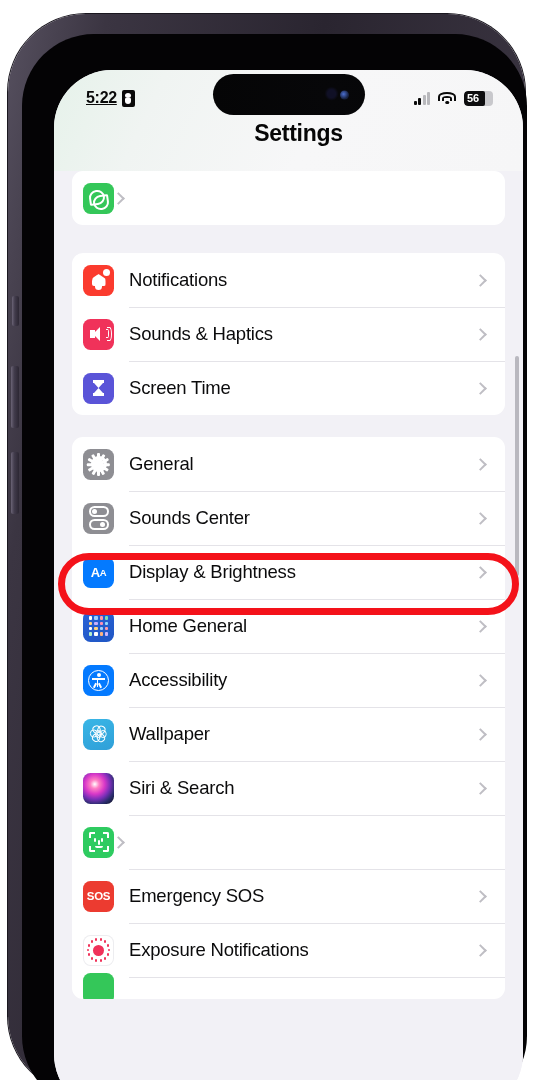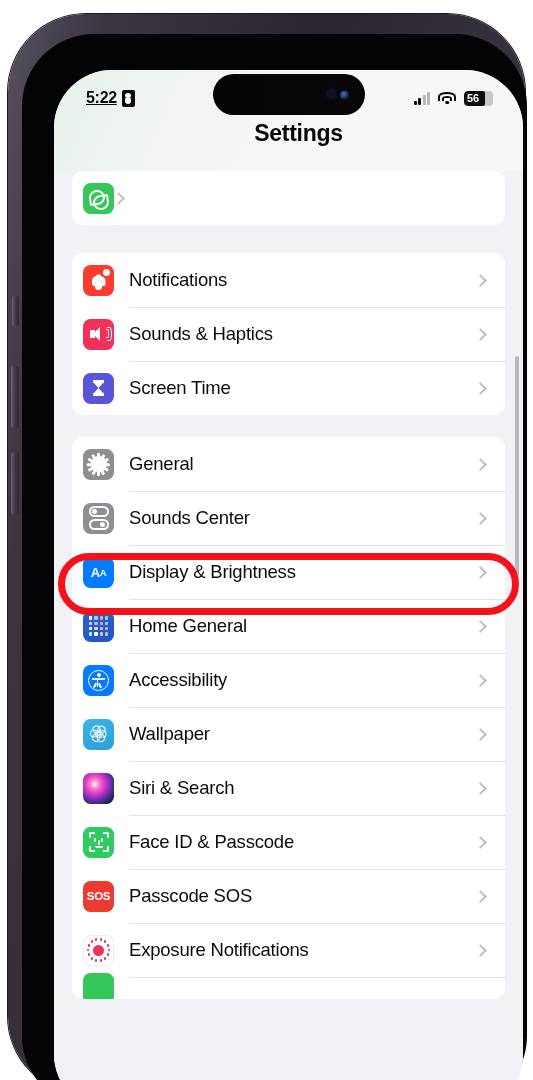--- a/index.html
+++ b/index.html
@@ -424,28 +424,27 @@
                     <i></i>
                     <i></i>
                     <i></i>
                     <i></i>
                     <u class="e1"></u>
                     <u class="e2"></u>
                     <u class="n"></u>
                     <u class="mo"></u>
                   </div>
               </div>
-              <div class="row-lbl">Face ID &amp; Passcode</div>
               <div class="chev"></div>
             </div>
             <div class="row">
               <div class="row-ico ic-sos">
                 <span>SOS</span>
               </div>
-              <div class="row-lbl">Passcode SOS</div>
+              <div class="row-lbl">Emergency SOS</div>
               <div class="chev"></div>
             </div>
             <div class="row">
               <div class="row-ico ic-expo">
                 <div class="core"></div>
                 <div id="expo-dots">
                     <div class="d" style="left: 24.7px; top: 14.2px;"></div>
                     <div class="d" style="left: 23.6602px; top: 18.7558px;"></div>
                     <div class="d" style="left: 20.7466px; top: 22.4092px;"></div>
                     <div class="d" style="left: 16.5365px; top: 24.4367px;"></div>

